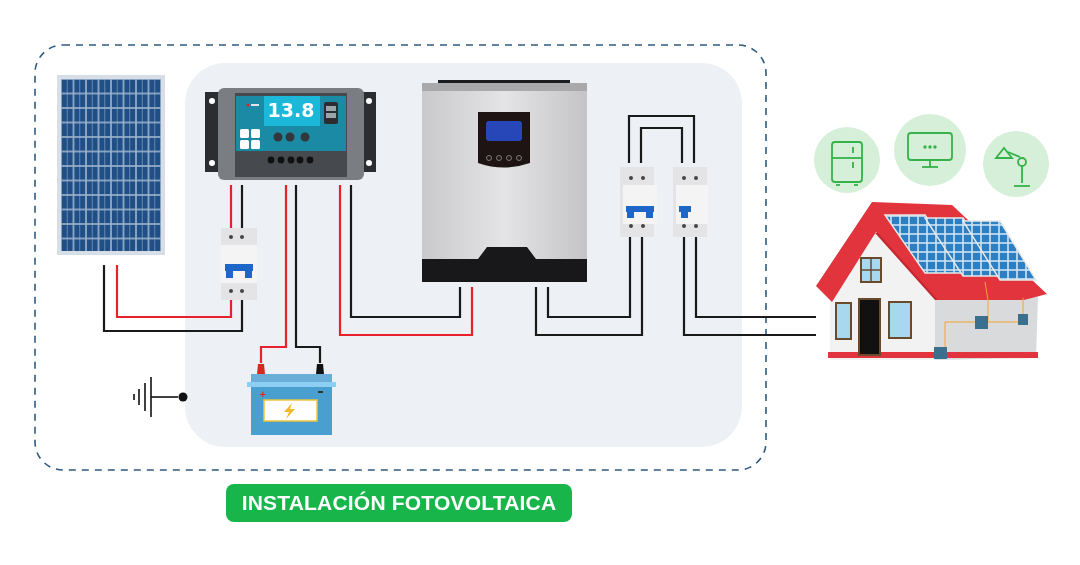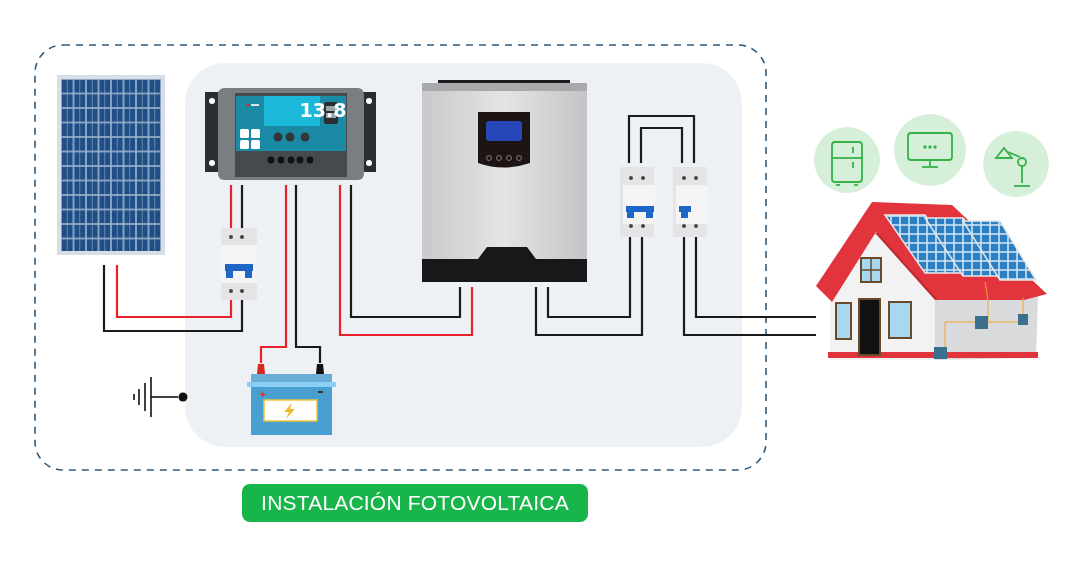--- a/index.html
+++ b/index.html
@@ -1,29 +1,28 @@
 <!DOCTYPE html>
 <html><head>
 <meta charset="utf-8">
 <style>
   html, body { margin: 0; padding: 0; background: #ffffff; }
   body { width: 1080px; height: 565px; position: relative; overflow: hidden; font-family: "Liberation Sans", "DejaVu Sans", sans-serif; }
   #diagram { position: absolute; left: 0; top: 0; width: 1080px; height: 565px; }
   .label-pill {
-    position: absolute; left: 242px; top: 484px; width: 346px; height: 38px;
+    position: absolute; left: 226px; top: 484px; width: 346px; height: 38px;
     background: #1db954; background: #17b54a; border-radius: 8px;
-    color: #ffffff; font-weight: normal; font-size: 21px; letter-spacing: 0.2px;
+    color: #ffffff; font-weight: bold; font-size: 21px; letter-spacing: 0.2px;
     display: flex; align-items: center; justify-content: center;
   }
   .lcd-value {
     position: absolute; left: 264px; top: 96px; width: 54px; height: 27px;
     color: #ffffff; font-weight: bold; font-size: 19px;
     display: flex; align-items: center; justify-content: center;
     font-family: "DejaVu Sans", sans-serif;
-    padding-left: 32px;
   }
 </style>
 </head>
 <body>
 
 <svg id="diagram" viewBox="0 0 1080 565" xmlns="http://www.w3.org/2000/svg">
   <defs>
     <linearGradient id="invGrad" x1="0" x2="1" y1="0" y2="0">
       <stop offset="0" stop-color="#c9c9cb"></stop>
       <stop offset="0.5" stop-color="#e4e4e6"></stop>

